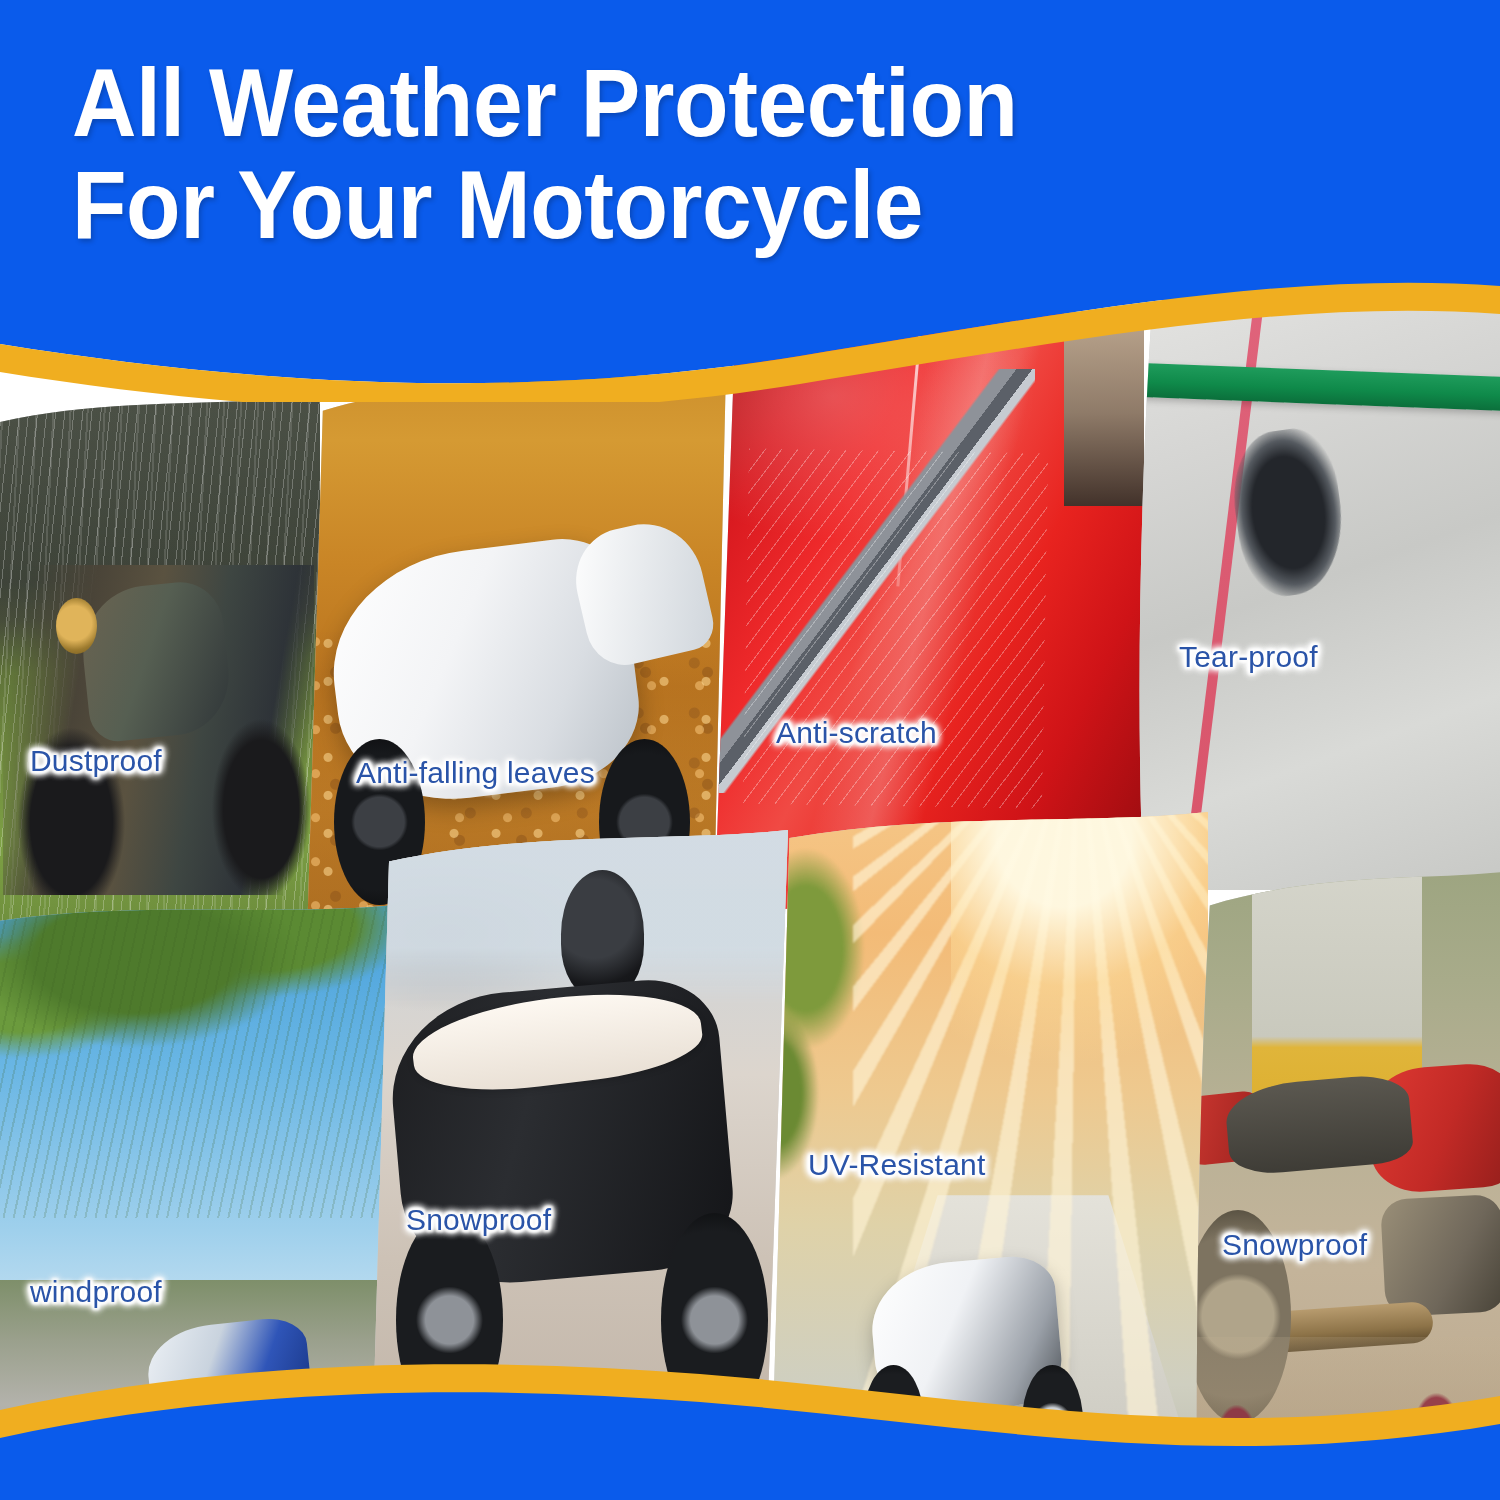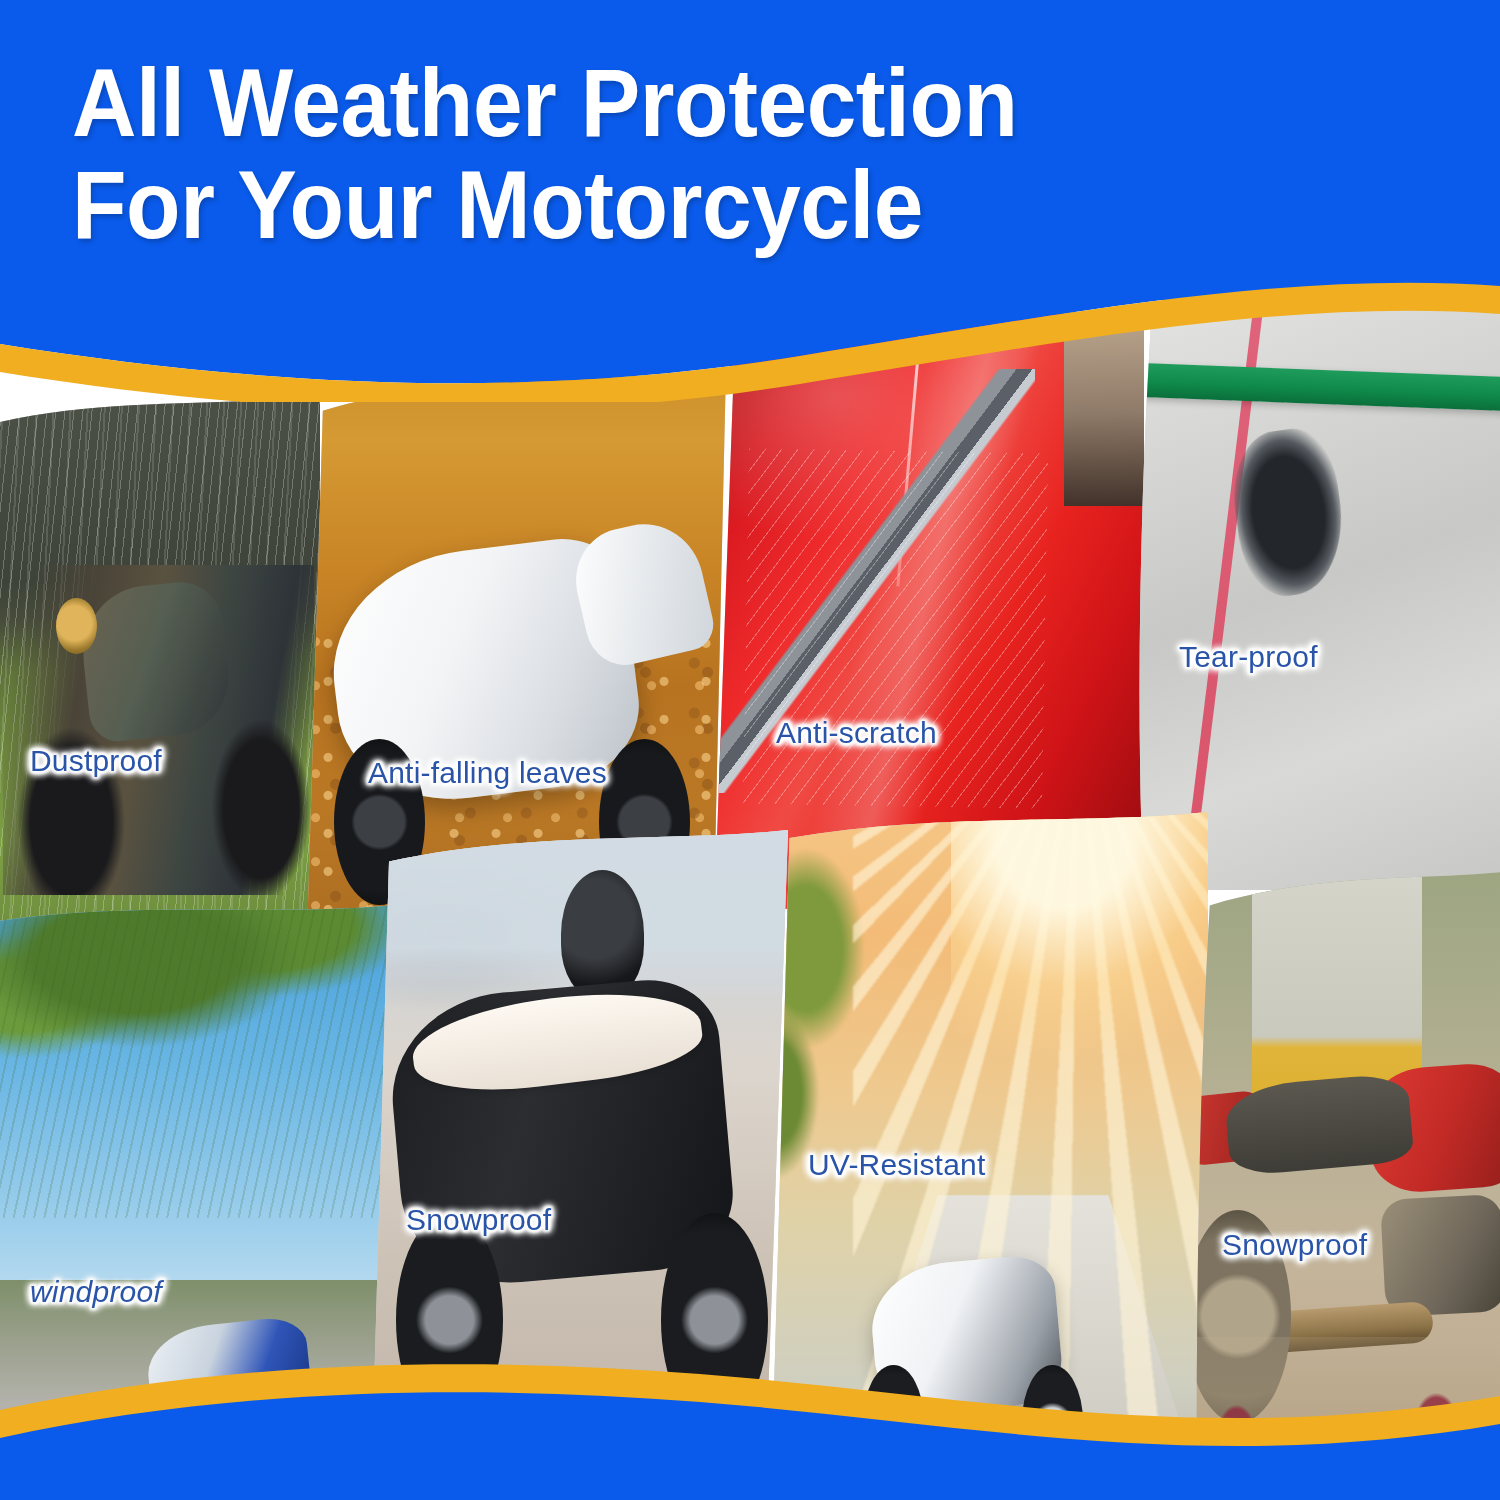--- a/index.html
+++ b/index.html
@@ -497,21 +497,21 @@
         <div class="leaf-trees"></div>
         <div class="leaf-floor"></div>
         <div class="bike-white-sport">
           <div class="body"></div>
           <div class="tail"></div>
           <div class="wheel w1"></div>
           <div class="wheel w2"></div>
         </div>
       </div>
     </div>
-    <div class="lbl" style="left:368px; top:456px;">Anti-falling leaves</div>
+    <div class="lbl" style="left:356px; top:456px;">Anti-falling leaves</div>
 
     <div class="cell" style="left:714px; top:10px; width:430px; height:610px; clip-path:url(#cp-scratch);">
       <div class="photo ph-scratch">
         <div class="scratch-bg-right"></div>
         <div class="scratch-gloss"></div>
         <div class="scratch-crack"></div>
         <div class="scratch-gouge"></div>
         <div class="scratch-hairs"></div>
       </div>
     </div>
@@ -532,21 +532,21 @@
         <div class="wind-canopy"></div>
         <div class="wind-streak"></div>
         <div class="wind-ground"></div>
         <div class="bike-blue">
           <div class="body"></div>
           <div class="wheel w1"></div>
           <div class="wheel w2"></div>
         </div>
       </div>
     </div>
-    <div class="lbl" style="left:30px; top:975px;font-style:italic;">windproof</div>
+    <div class="lbl" style="left:30px; top:975px;">windproof</div>
 
     <div class="cell" style="left:368px; top:530px; width:420px; height:630px; clip-path:url(#cp-snow);">
       <div class="photo ph-snow">
         <div class="snow-bg"></div>
         <div class="snow-branches"></div>
         <div class="bike-snow">
           <div class="helmet"></div>
           <div class="frame"></div>
           <div class="snowcap"></div>
           <div class="wheel w1"></div>

